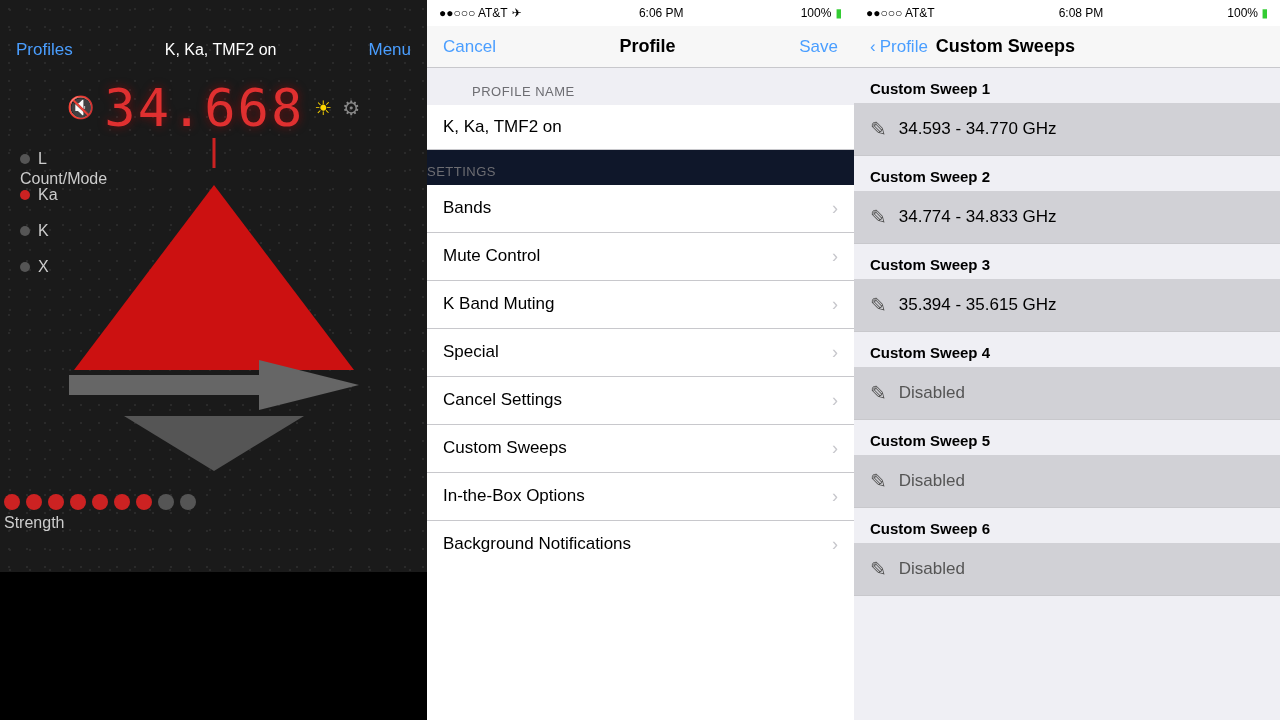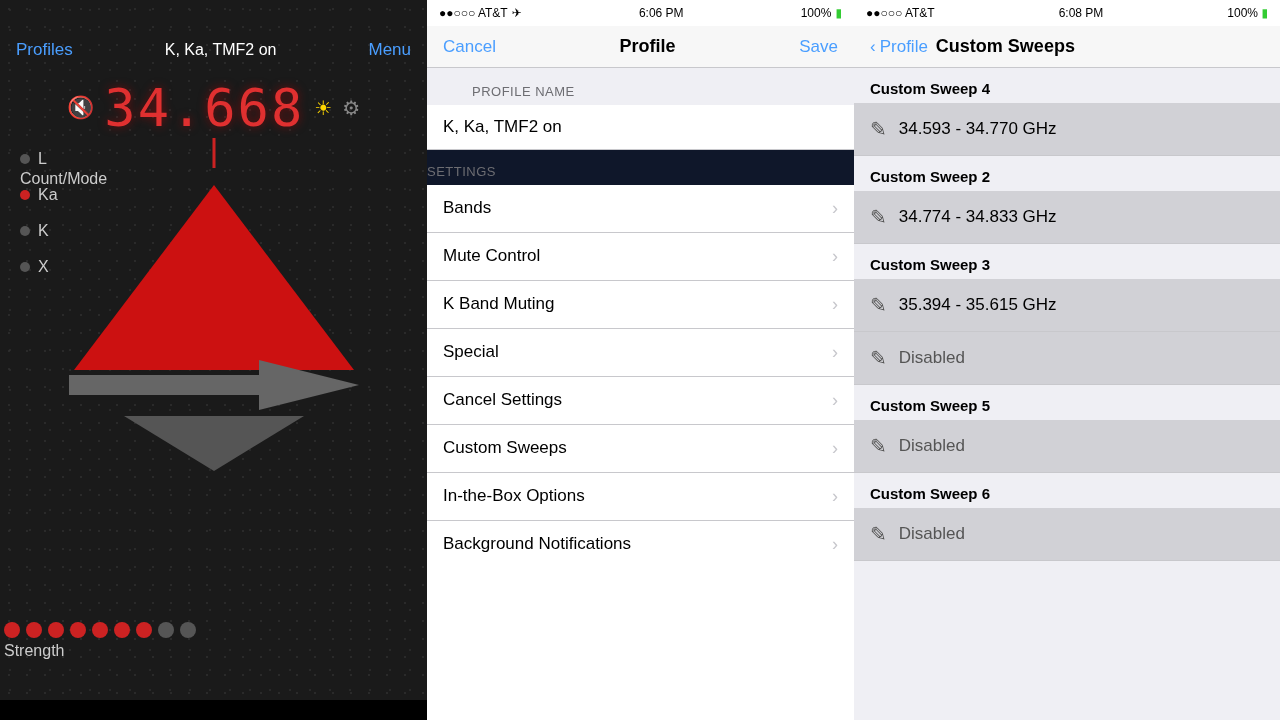--- a/index.html
+++ b/index.html
@@ -9,21 +9,21 @@
       display: flex;
       flex-direction: row;
       font-family: -apple-system, 'Helvetica Neue', Arial, sans-serif;
       overflow: hidden;
       background: #000;
     }
 
     
     .panel-radar {
       width: 427px;
-      height: 700px;
+      height: 572px;
       background: #1a1a1a;
       background-image: radial-gradient(circle, #2a2a2a 1px, transparent 1px);
       background-size: 18px 18px;
       position: relative;
       flex-shrink: 0;
     }
 
     .radar-top-bar {
       display: flex;
       justify-content: space-between;
@@ -483,21 +483,21 @@
     <span class="back-btn">
       <span>‹</span>
       <span>Profile</span>
     </span>
     <span class="sweeps-nav-title">Custom Sweeps</span>
   </div>
 
   <div class="sweeps-list">
 
     <div class="sweep-group">
-      <div class="sweep-group-header">Custom Sweep 4</div>
+      <div class="sweep-group-header">Custom Sweep 1</div>
       <div class="sweep-item">
         <span class="sweep-edit-icon">✎</span>
         <span class="sweep-value">34.593 - 34.770 GHz</span>
       </div>
     </div>
 
     <div class="sweep-group">
       <div class="sweep-group-header">Custom Sweep 2</div>
       <div class="sweep-item">
         <span class="sweep-edit-icon">✎</span>
@@ -507,20 +507,21 @@
 
     <div class="sweep-group">
       <div class="sweep-group-header">Custom Sweep 3</div>
       <div class="sweep-item">
         <span class="sweep-edit-icon">✎</span>
         <span class="sweep-value">35.394 - 35.615 GHz</span>
       </div>
     </div>
 
     <div class="sweep-group">
+      <div class="sweep-group-header">Custom Sweep 4</div>
       <div class="sweep-item disabled">
         <span class="sweep-edit-icon">✎</span>
         <span class="sweep-value disabled-text">Disabled</span>
       </div>
     </div>
 
     <div class="sweep-group">
       <div class="sweep-group-header">Custom Sweep 5</div>
       <div class="sweep-item disabled">
         <span class="sweep-edit-icon">✎</span>

